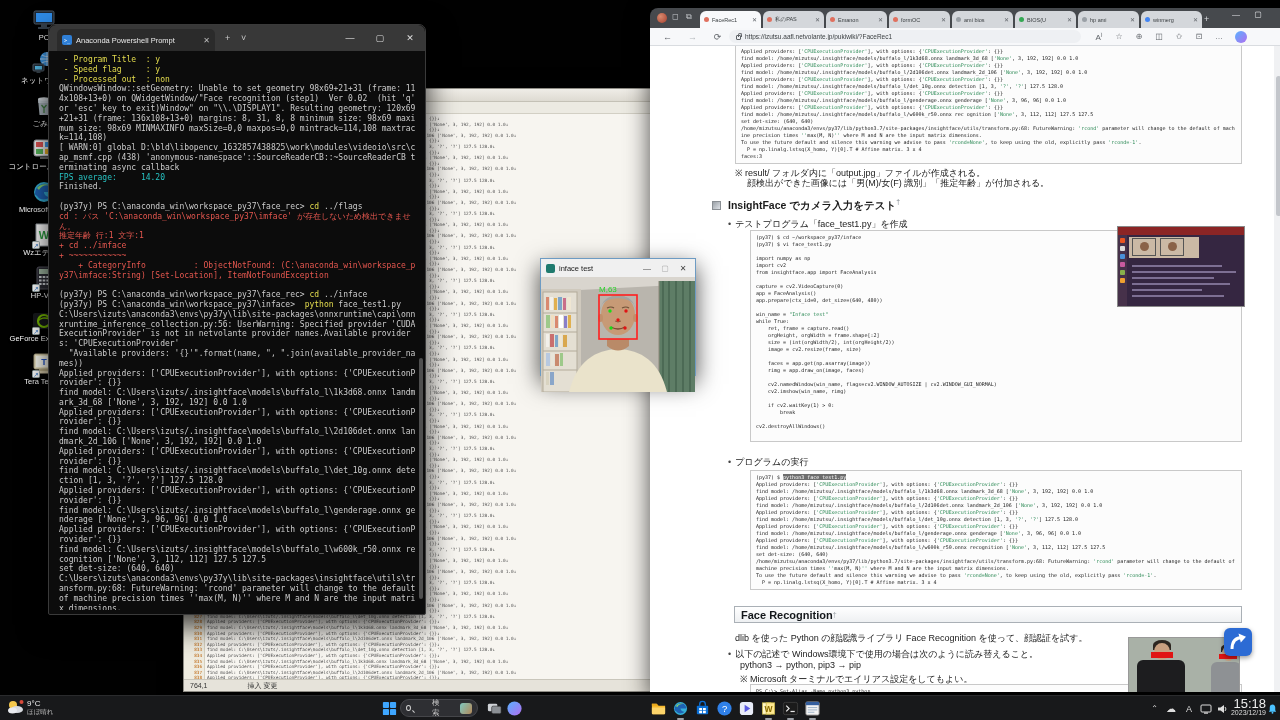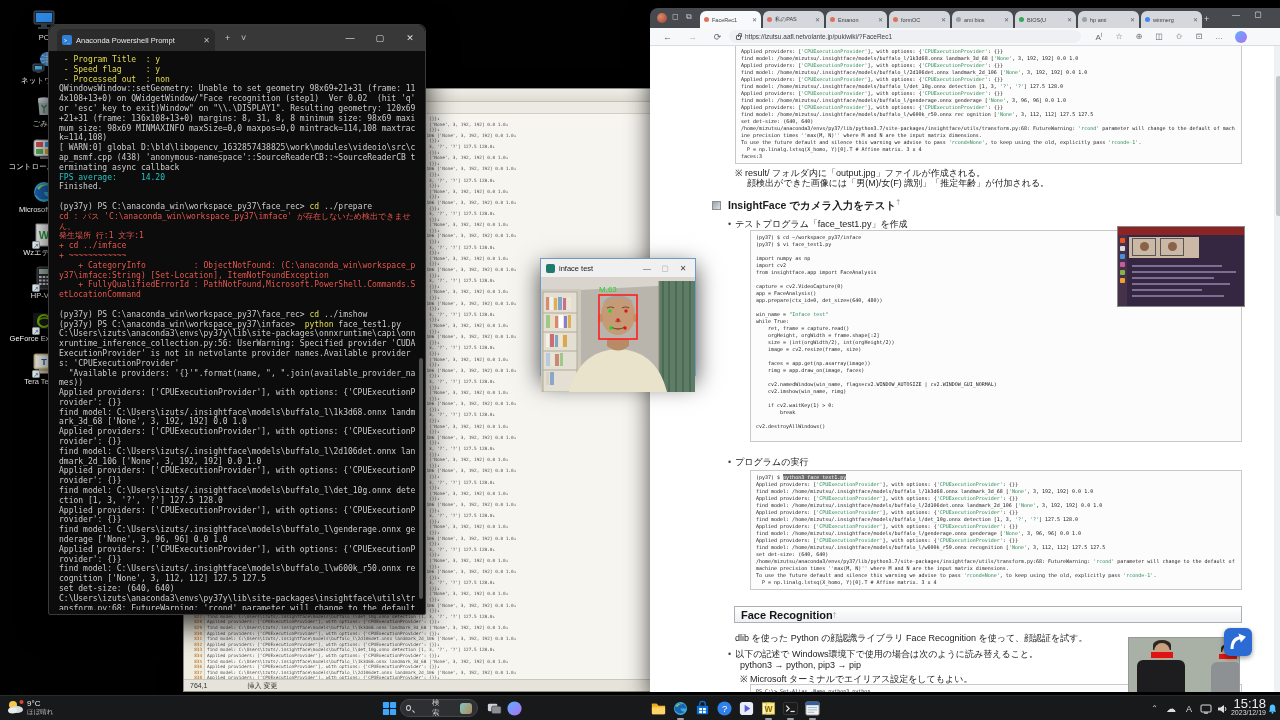--- a/index.html
+++ b/index.html
@@ -399,29 +399,28 @@
     </div>
     <div class="out">
         <div class="tline"><span class="tc-y"> - Program Title  : y</span></div>
         <div class="tline"><span class="tc-y"> - Speed flag     : y</span></div>
         <div class="tline"><span class="tc-y"> - Processed out  : non</span></div>
         <div class="tline"><span class="tc-w">QWindowsWindow::setGeometry: Unable to set geometry 98x69+21+31 (frame: 114x108+13+0) on QWidgetWindow/"Face recognition (step1)  Ver 0.02  (hit 'q' or 'esc' key to exit)Window" on "\\.\DISPLAY1". Resulting geometry: 120x69+21+31 (frame: 136x108+13+0) margins: 8, 31, 8, 8 minimum size: 98x69 maximum size: 98x69 MINMAXINFO maxSize=0,0 maxpos=0,0 mintrack=114,108 maxtrack=114,108)</span></div>
         <div class="tline"><span class="tc-w">[ WARN:0] global D:\bld\libopencv_1632857438825\work\modules\videoio\src\cap_msmf.cpp (438) 'anonymous-namespace'::SourceReaderCB::~SourceReaderCB terminating async callback</span></div>
         <div class="tline"><span class="tc-c">FPS average:     14.20</span></div>
         <div class="tline"><span class="tc-w">Finished.</span></div>
         <div class="tline">&nbsp;</div>
-        <div class="tline"><span class="tc-w">(py37y) PS C:\anaconda_win\workspace_py37\face_rec&gt; </span><span class="tc-y">cd</span><span class="tc-w"> ../prepare</span></div>
+        <div class="tline"><span class="tc-w">(py37y) PS C:\anaconda_win\workspace_py37\face_rec&gt; </span><span class="tc-y">cd</span><span class="tc-w"> ../flags</span></div>
         <div class="tline"><span class="tc-r">cd : パス 'C:\anaconda_win\workspace_py37\imface' が存在しないため検出できません。</span></div>
-        <div class="tline"><span class="tc-r">発生場所 行:1 文字:1</span></div>
+        <div class="tline"><span class="tc-r">推定年齢 行:1 文字:1</span></div>
         <div class="tline"><span class="tc-r">+ cd ../imface</span></div>
         <div class="tline"><span class="tc-r">+ ~~~~~~~~~~~~</span></div>
         <div class="tline"><span class="tc-r">    + CategoryInfo          : ObjectNotFound: (C:\anaconda_win\workspace_py37\imface:String) [Set-Location], ItemNotFoundException</span></div>
-        <div class="tline"><span class="tc-r">    + FullyQualifiedErrorId : PathNotFound,Microsoft.PowerShell.Commands.SetLocationCommand</span></div>
         <div class="tline">&nbsp;</div>
-        <div class="tline"><span class="tc-w">(py37y) PS C:\anaconda_win\workspace_py37\face_rec&gt; </span><span class="tc-y">cd</span><span class="tc-w"> ../imshow</span></div>
+        <div class="tline"><span class="tc-w">(py37y) PS C:\anaconda_win\workspace_py37\face_rec&gt; </span><span class="tc-y">cd</span><span class="tc-w"> ../inface</span></div>
         <div class="tline"><span class="tc-w">(py37y) PS C:\anaconda_win\workspace_py37\inface&gt;  </span><span class="tc-y">python</span><span class="tc-w"> face_test1.py</span></div>
         <div class="tline"><span class="tc-w">C:\Users\izuts\anaconda3\envs\py37y\lib\site-packages\onnxruntime\capi\onnxruntime_inference_collection.py:56: UserWarning: Specified provider 'CUDAExecutionProvider' is not in netvolante provider names.Available providers: 'CPUExecutionProvider'</span></div>
         <div class="tline"><span class="tc-w">  "Available providers: '{}'".format(name, ", ".join(available_provider_names))</span></div>
         <div class="tline"><span class="tc-w">Applied providers: ['CPUExecutionProvider'], with options: {'CPUExecutionProvider': {}}</span></div>
         <div class="tline"><span class="tc-w">find model: C:\Users\izuts/.insightface\models\buffalo_l\1k3d68.onnx landmark_3d_68 ['None', 3, 192, 192] 0.0 1.0</span></div>
         <div class="tline"><span class="tc-w">Applied providers: ['CPUExecutionProvider'], with options: {'CPUExecutionProvider': {}}</span></div>
         <div class="tline"><span class="tc-w">find model: C:\Users\izuts/.insightface\models\buffalo_l\2d106det.onnx landmark_2d_106 ['None', 3, 192, 192] 0.0 1.0</span></div>
         <div class="tline"><span class="tc-w">Applied providers: ['CPUExecutionProvider'], with options: {'CPUExecutionProvider': {}}</span></div>
         <div class="tline"><span class="tc-w">find model: C:\Users\izuts/.insightface\models\buffalo_l\det_10g.onnx detection [1, 3, '?', '?'] 127.5 128.0</span></div>
         <div class="tline"><span class="tc-w">Applied providers: ['CPUExecutionProvider'], with options: {'CPUExecutionProvider': {}}</span></div>

